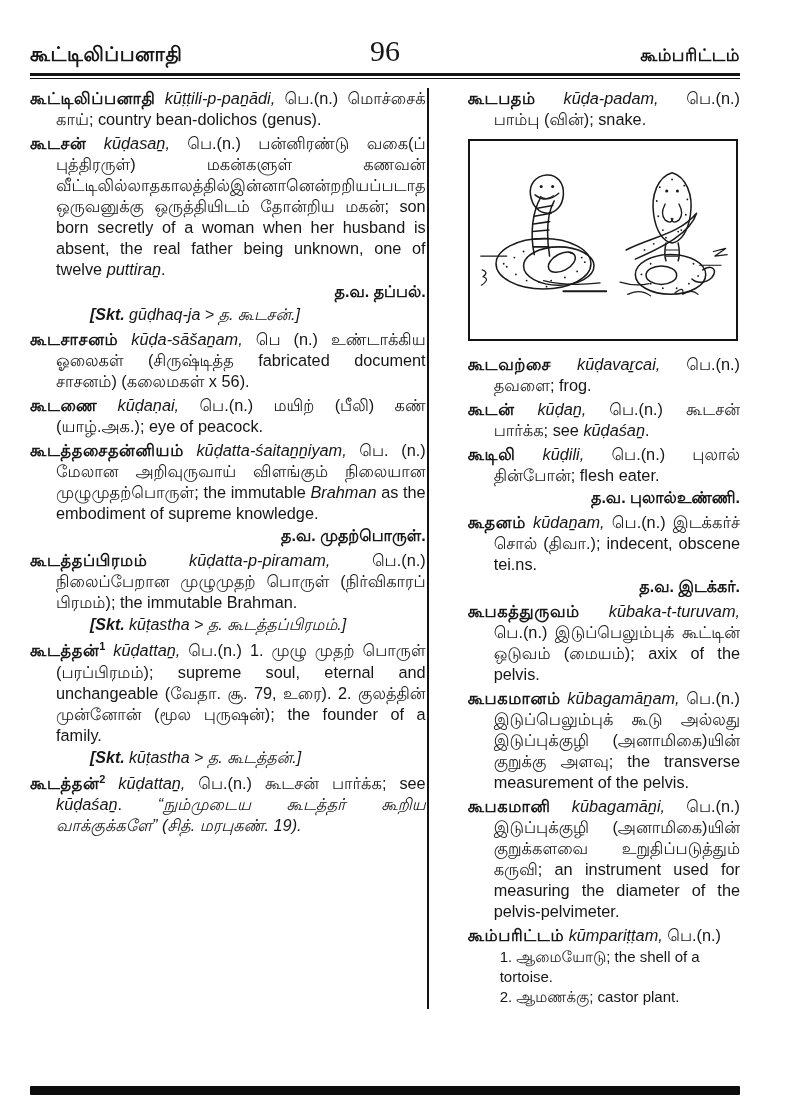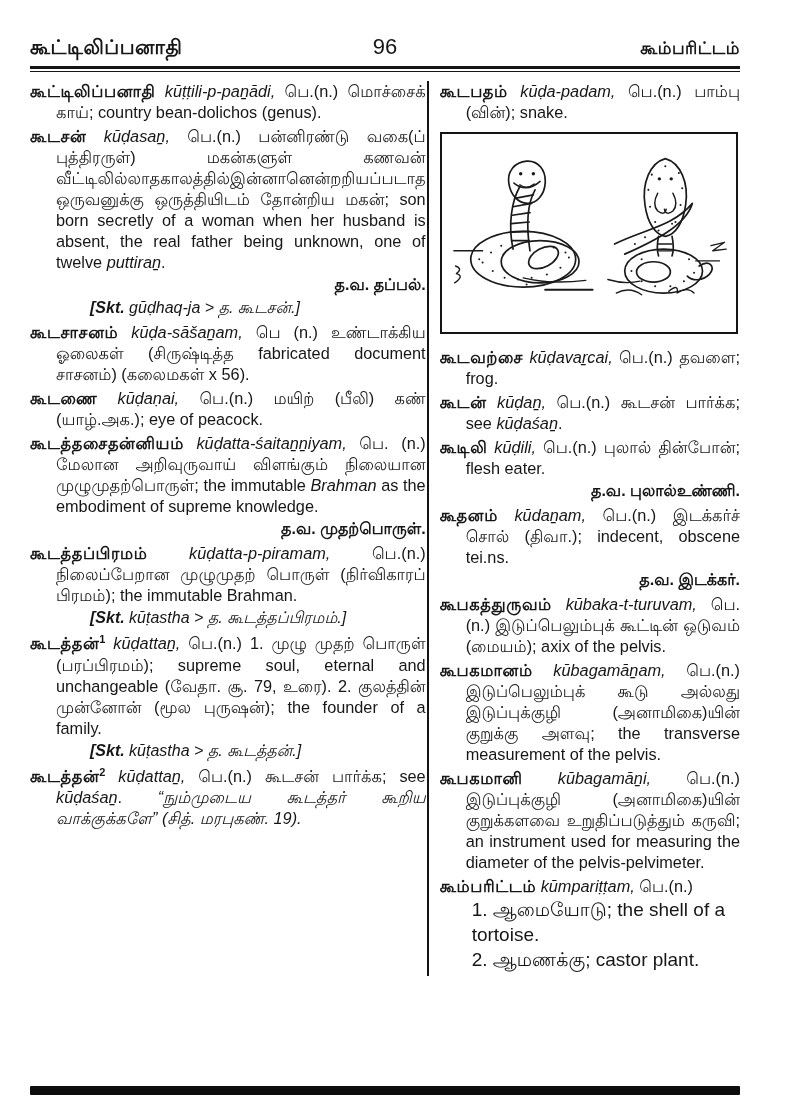--- a/index.html
+++ b/index.html
@@ -1,38 +1,38 @@
 <!DOCTYPE html>
 <html><head>
 <meta charset="utf-8">
 <style>
   html,body{margin:0;padding:0;background:#ffffff;}
   body{width:800px;height:1100px;overflow:hidden;font-family:"Liberation Sans",sans-serif;color:#161616;}
   .page{position:relative;width:768px;height:1100px;box-sizing:border-box;padding:34px 28px 0 30px;background:#ffffff;}
   .header{display:flex;align-items:baseline;}
   .header-left{flex:1;font-weight:700;font-size:20px;letter-spacing:.5px;}
-  .header-center{flex:0 0 auto;font-family:Liberation Sans, sans-serif;font-size:22px;}
+  .header-center{flex:0 0 auto;font-family:Liberation Serif, serif;font-size:30px;}
   .header-right{flex:1;text-align:right;font-weight:700;font-size:17px;letter-spacing:.5px;}
   .rule{margin-top:5px;height:2px;border-top:3px solid #141414;border-bottom:1px solid #141414;}
   .columns{display:flex;margin-top:9px;}
   .col{box-sizing:border-box;}
   .col-left{flex:0 0 370px;padding-right:1px;}
   .divider{flex:0 0 2px;background:#141414;}
-  .col-right{flex:1;padding-left:11px;}
+  .col-right{flex:1;padding-left:11px;margin-left:28px;}
   .entry{margin:0 0 3px 0;}
   .entry-text{font-size:16.3px;line-height:1.29;text-align:justify;padding-left:26px;text-indent:-26px;}
   .head{font-weight:700;letter-spacing:.6px;}
   sup.sup{font-weight:700;font-size:11px;}
   .translit{font-style:italic;}
   .pos{font-style:normal;}
   .entry-text .it{font-style:italic;}
   .tava{font-weight:700;font-size:16px;margin:3px 0 3px 60px;text-align:right;}
   .etym{font-style:italic;font-size:16px;margin:3px 0 3px 60px;}
   .etym .etym-lead{font-weight:700;}
-  .sense{font-size:19px;line-height:1.29;margin:1px 0 1px 32px;}
+  .sense{font-size:15px;line-height:1.29;margin:1px 0 1px 32px;}
   .figure{border:2px solid #141414;height:198px;margin:9px 2px 13px 0;background:#fff;}
   .figure svg{display:block;width:100%;height:100%;}
   .bottom-bar{position:absolute;left:30px;right:28px;bottom:5px;height:9px;background:#0d0d0d;border-radius:1px;}
 </style>
 </head>
 <body>
 
 <div class="page">
   <div class="header">
     <div class="header-left">கூட்டிலிப்பனாதி</div>

